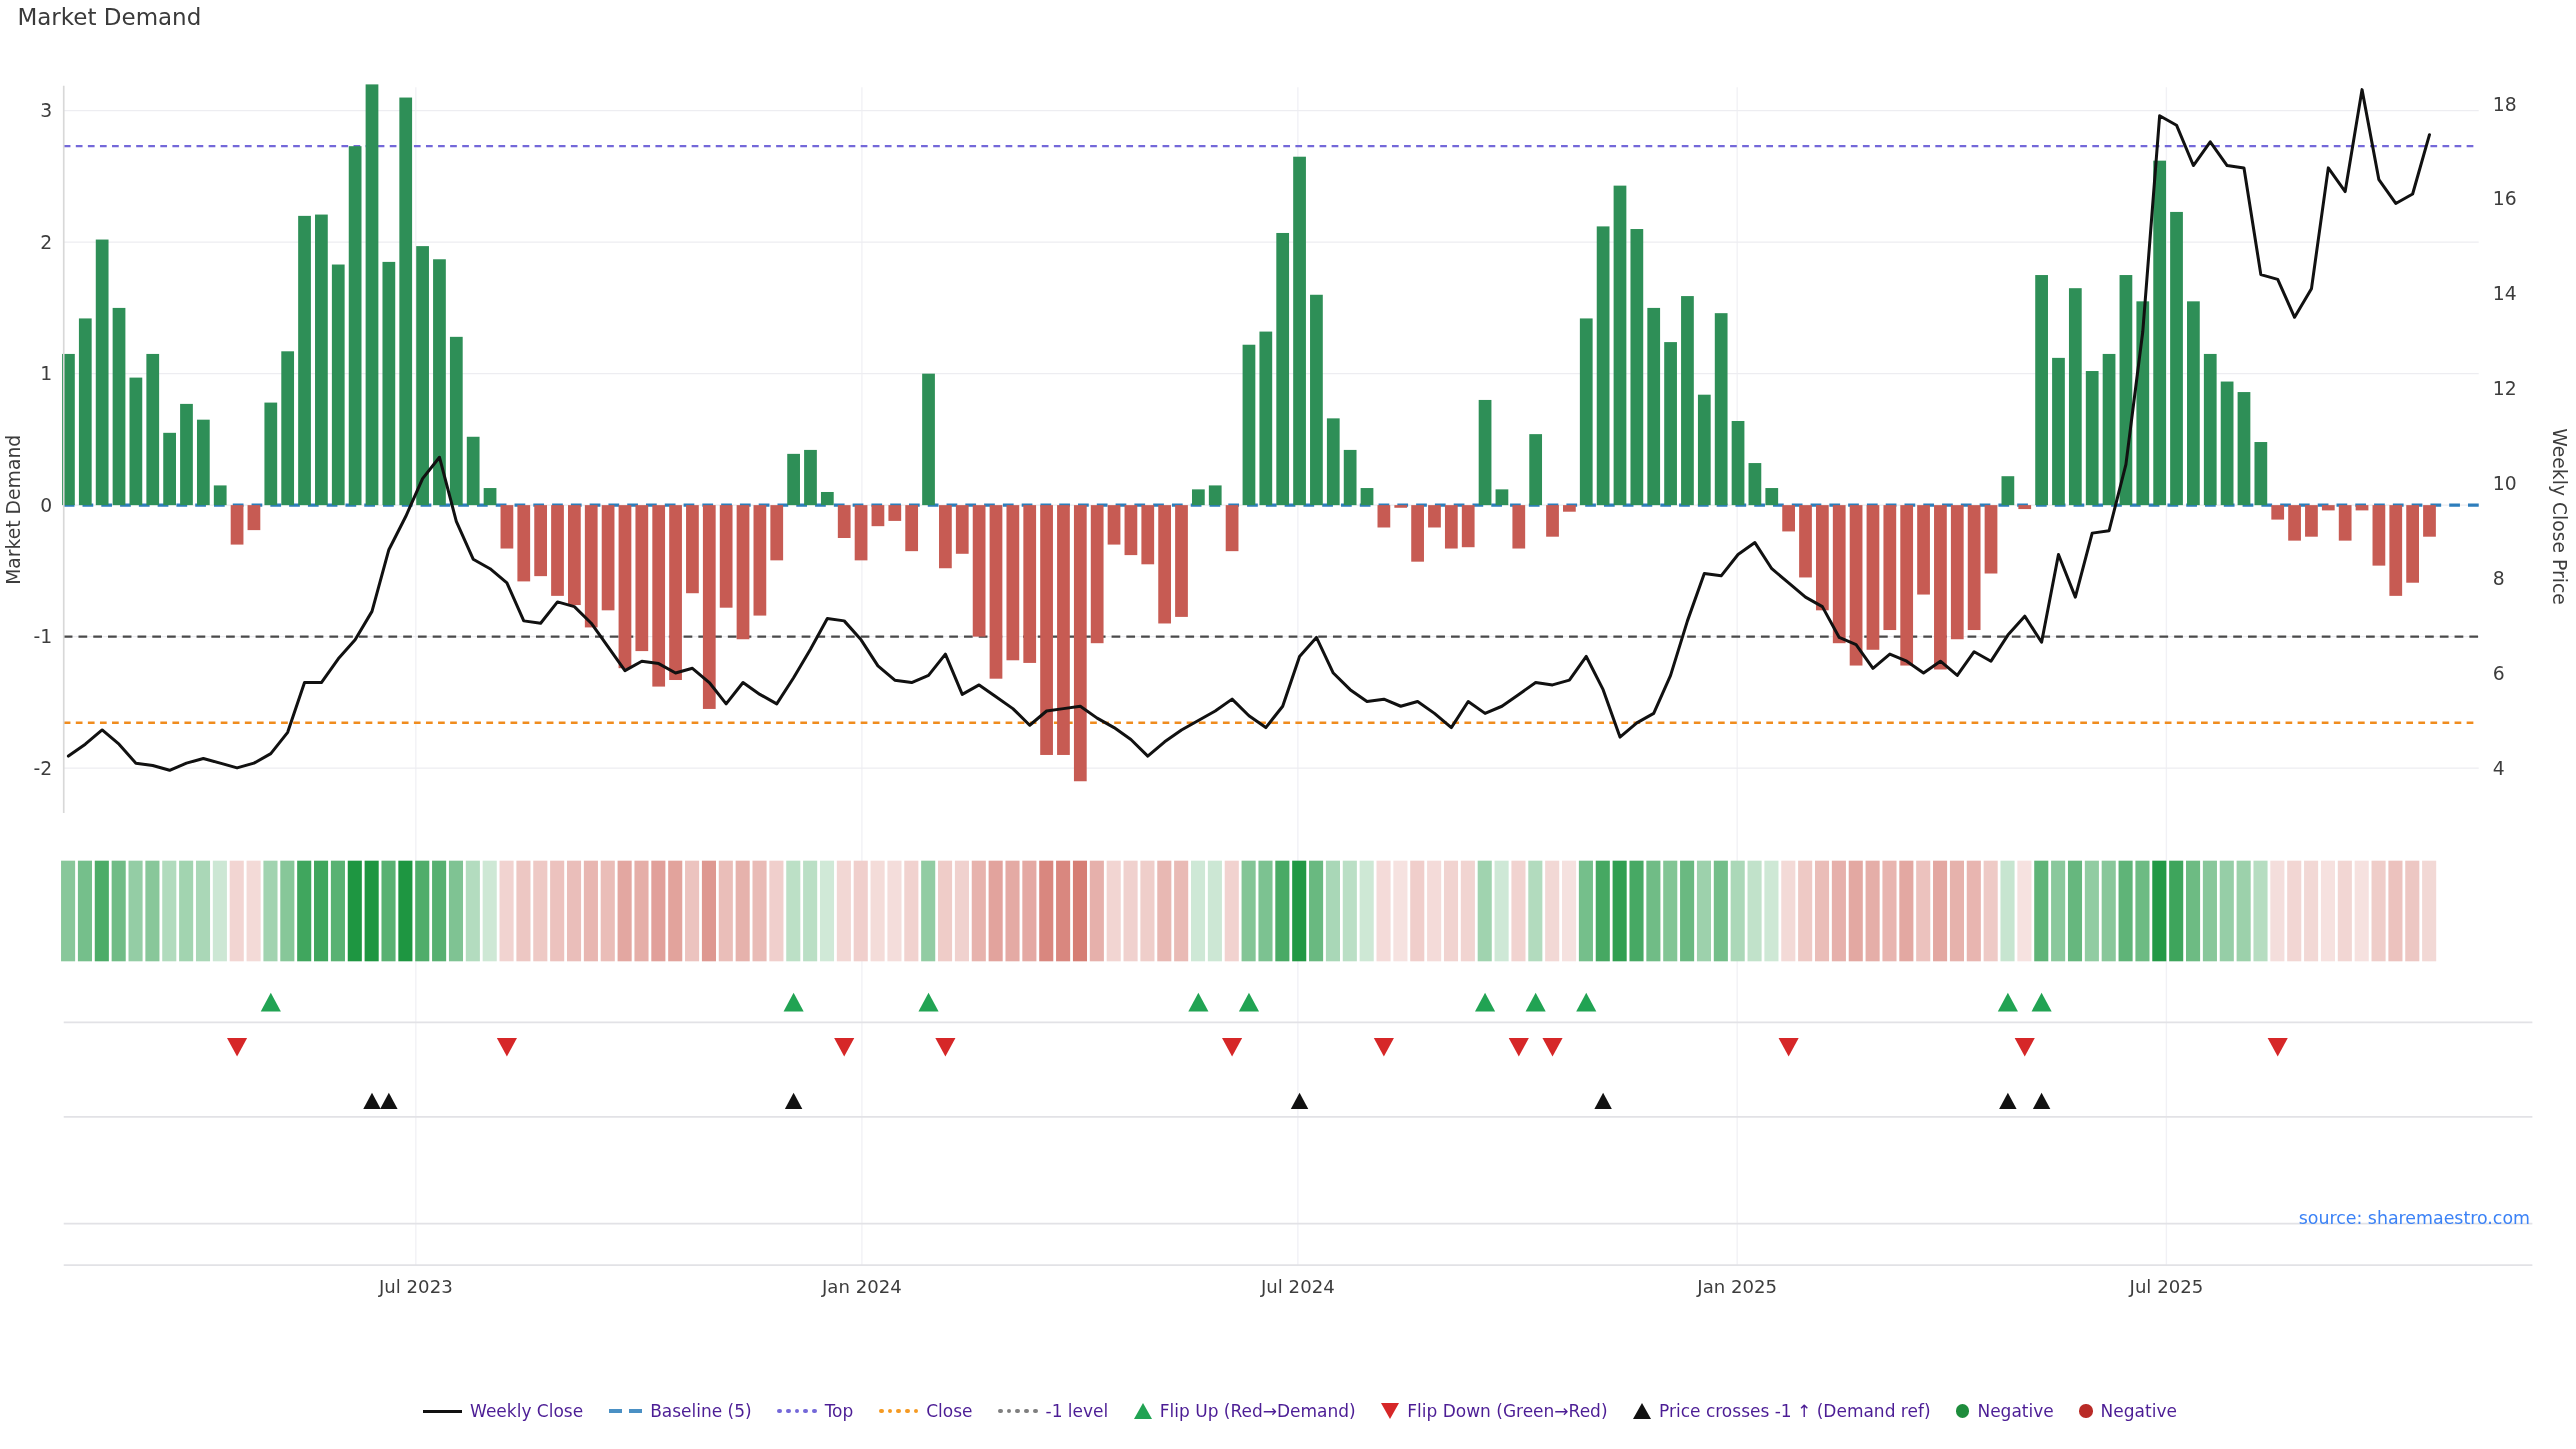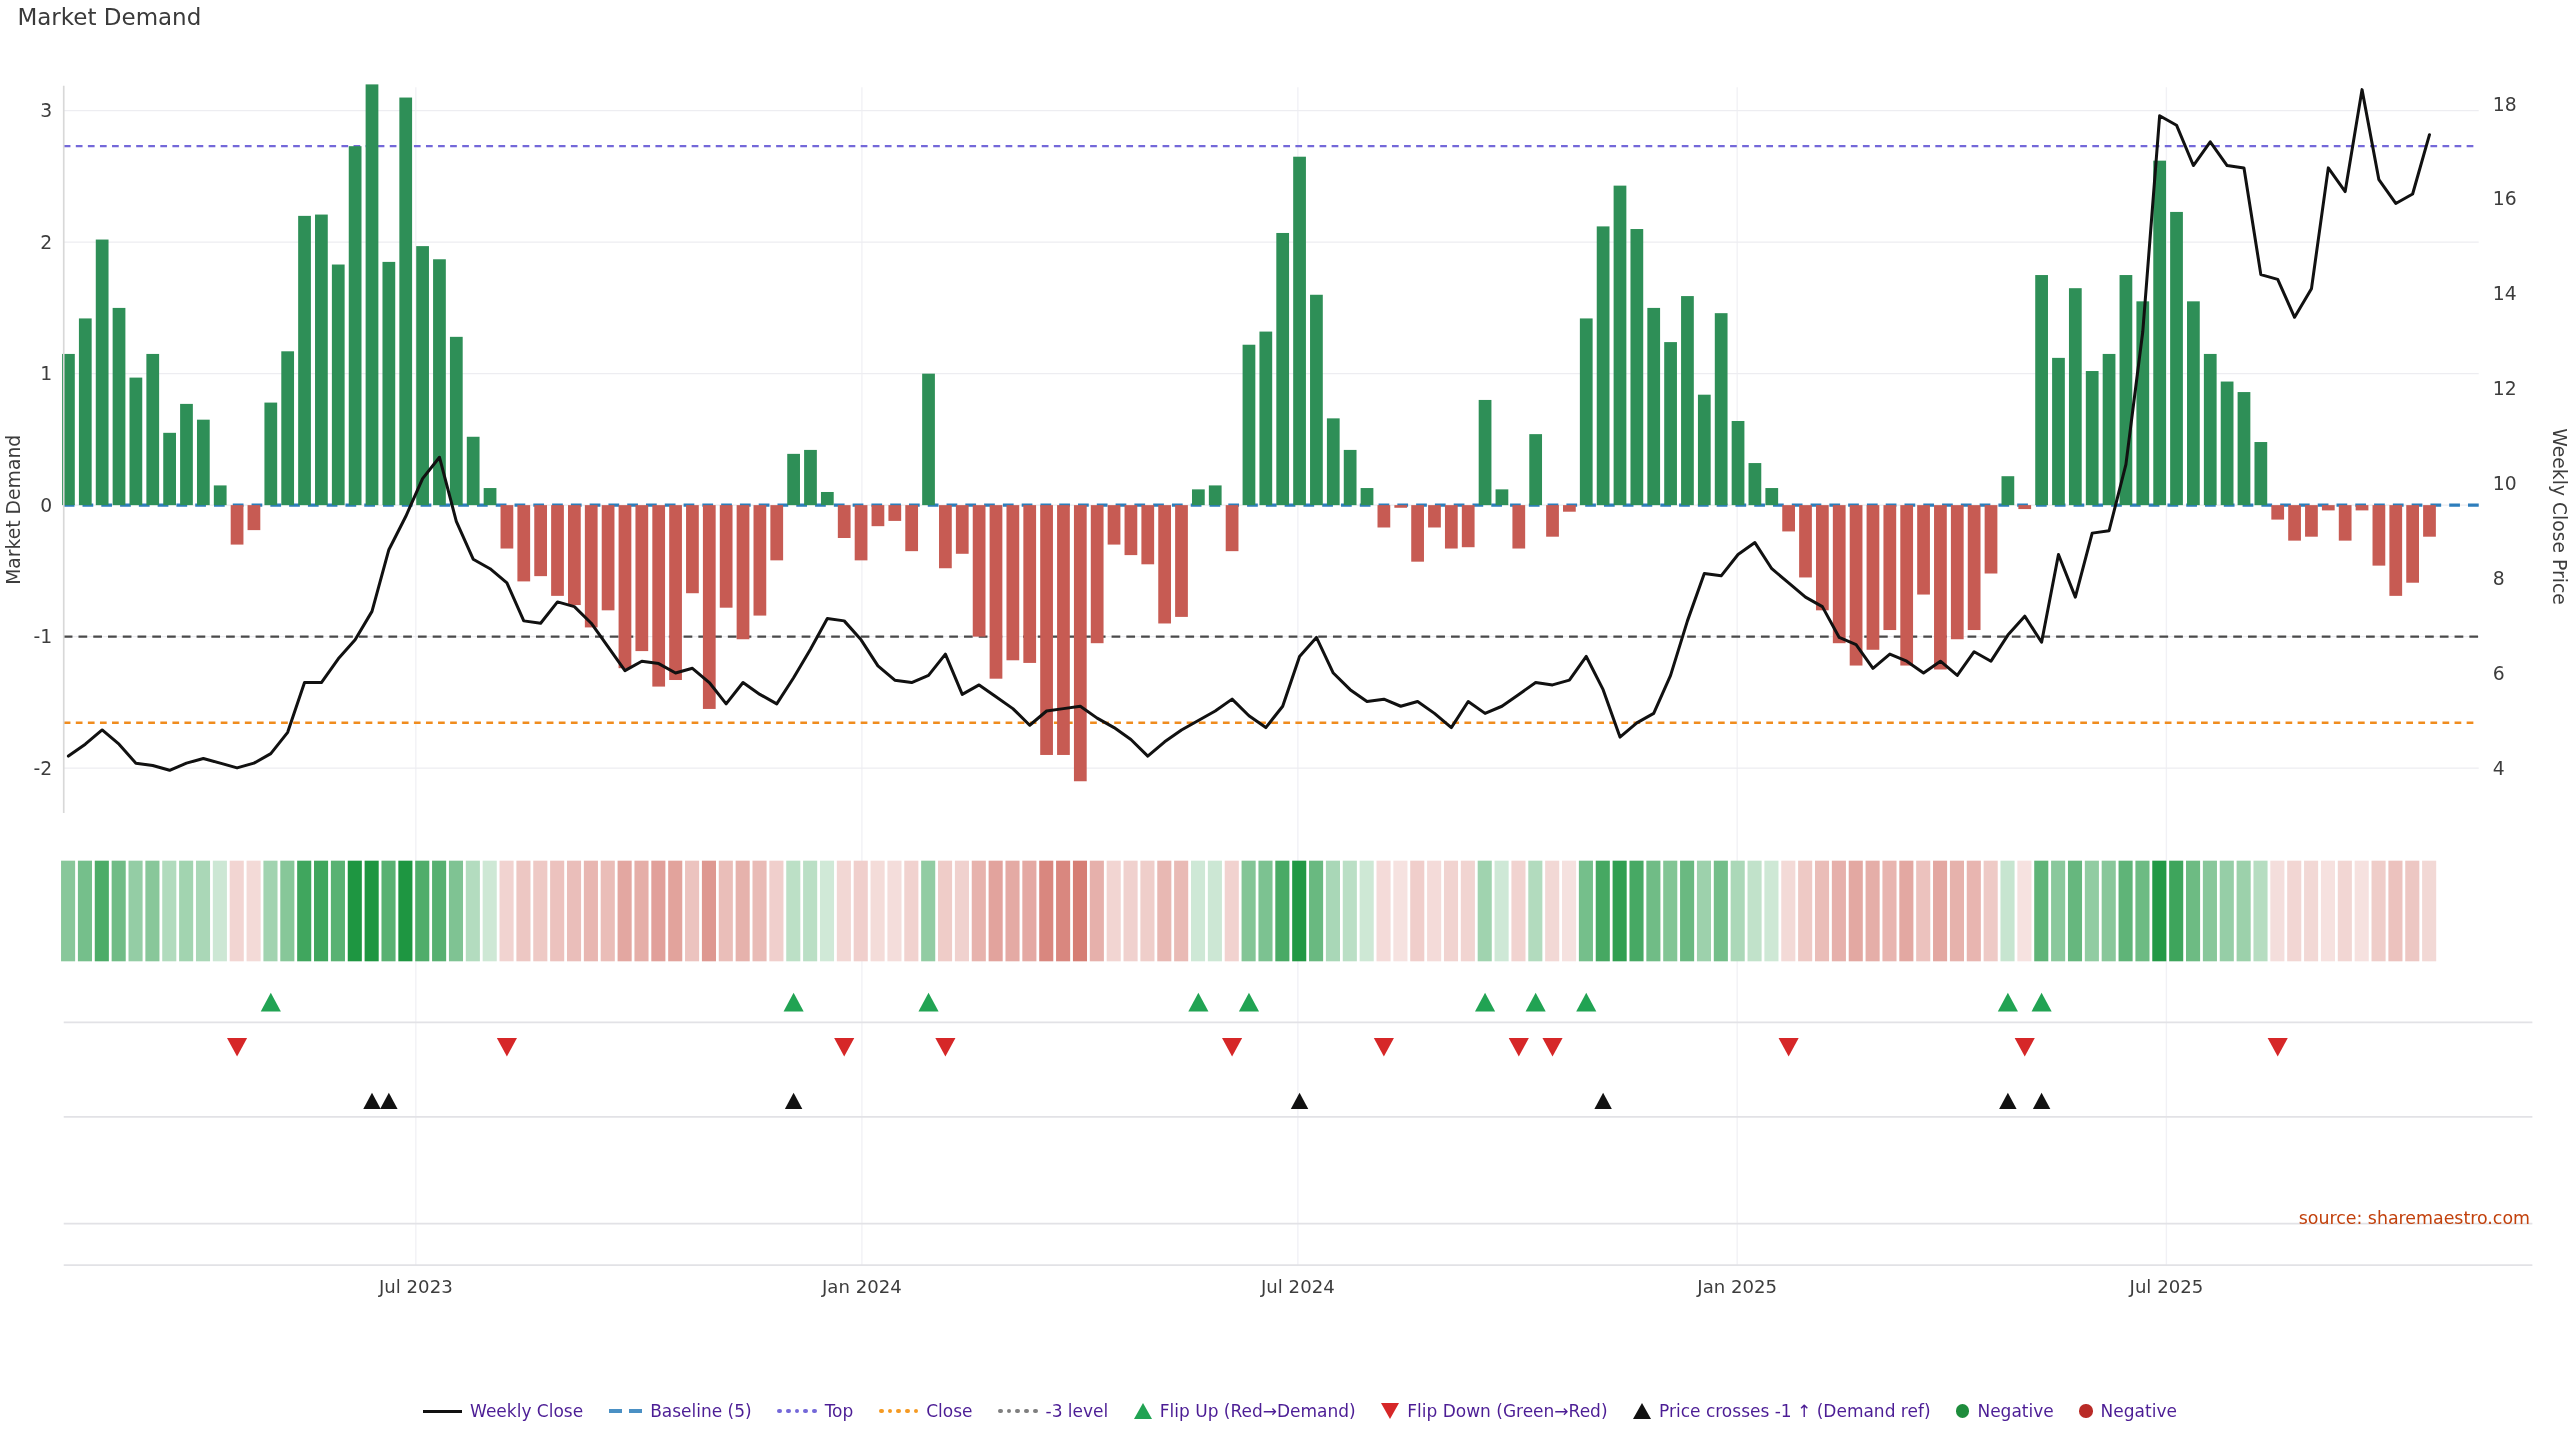--- a/index.html
+++ b/index.html
@@ -1,19 +1,19 @@
 <!DOCTYPE html>
 <html style="font-size:10.7px"><head>
 <meta charset="utf-8">
 <style>
   html,body{margin:0;padding:0;background:#ffffff;width:2576px;height:1449px;overflow:hidden;
     font-family:"DejaVu Sans", sans-serif;}
   #app{position:relative;width:2576px;height:1096px;background:#fff;}
   .title{position:absolute;left:17.4px;top:4px;font-size:23px;color:#3a3a3a;}
-  .source{position:absolute;right:46px;top:1208px;font-size:17.4px;color:#c2410c;}
+  .source{position:absolute;right:46px;top:1208px;font-size:17.4px;color:#3b82f6;}
   svg{position:absolute;left:0;top:0;}
   .legend{position:absolute;left:12px;top:1401px;width:2576px;display:flex;justify-content:center;
     align-items:center;gap:25.5px;font-size:17px;color:#4c1d95;}
   .legend-item{display:flex;align-items:center;gap:8px;white-space:nowrap;}
   .sw-line{width:39px;border-top:3.4px solid #111;}
   .sw-dash{display:flex;gap:6.7px;}
   .sw-dash i{display:block;width:13.4px;border-top:4px solid #4a90c4;}
   .sw-dots{display:flex;gap:4px;}
   .sw-dots i{display:block;width:4.7px;height:4.7px;border-radius:50%;}
   .sw-tri-up{width:0;height:0;border-left:9.4px solid transparent;border-right:9.4px solid transparent;border-bottom:16px solid #21a353;}
@@ -426,21 +426,21 @@
         <span>Close</span>
       </div>
       <div class="legend-item">
         <div class="sw-dots">
           <i style="background: rgb(127, 127, 127);"></i>
           <i style="background: rgb(127, 127, 127);"></i>
           <i style="background: rgb(127, 127, 127);"></i>
           <i style="background: rgb(127, 127, 127);"></i>
           <i style="background: rgb(127, 127, 127);"></i>
         </div>
-        <span>-3 level</span>
+        <span>-1 level</span>
       </div>
       <div class="legend-item">
         <div class="sw-tri-up" style="border-bottom-color: rgb(33, 163, 83);"></div>
         <span>Flip Up (Red→Demand)</span>
       </div>
       <div class="legend-item">
         <div class="sw-tri-down" style="border-top-color: rgb(214, 39, 40);"></div>
         <span>Flip Down (Green→Red)</span>
       </div>
       <div class="legend-item">

